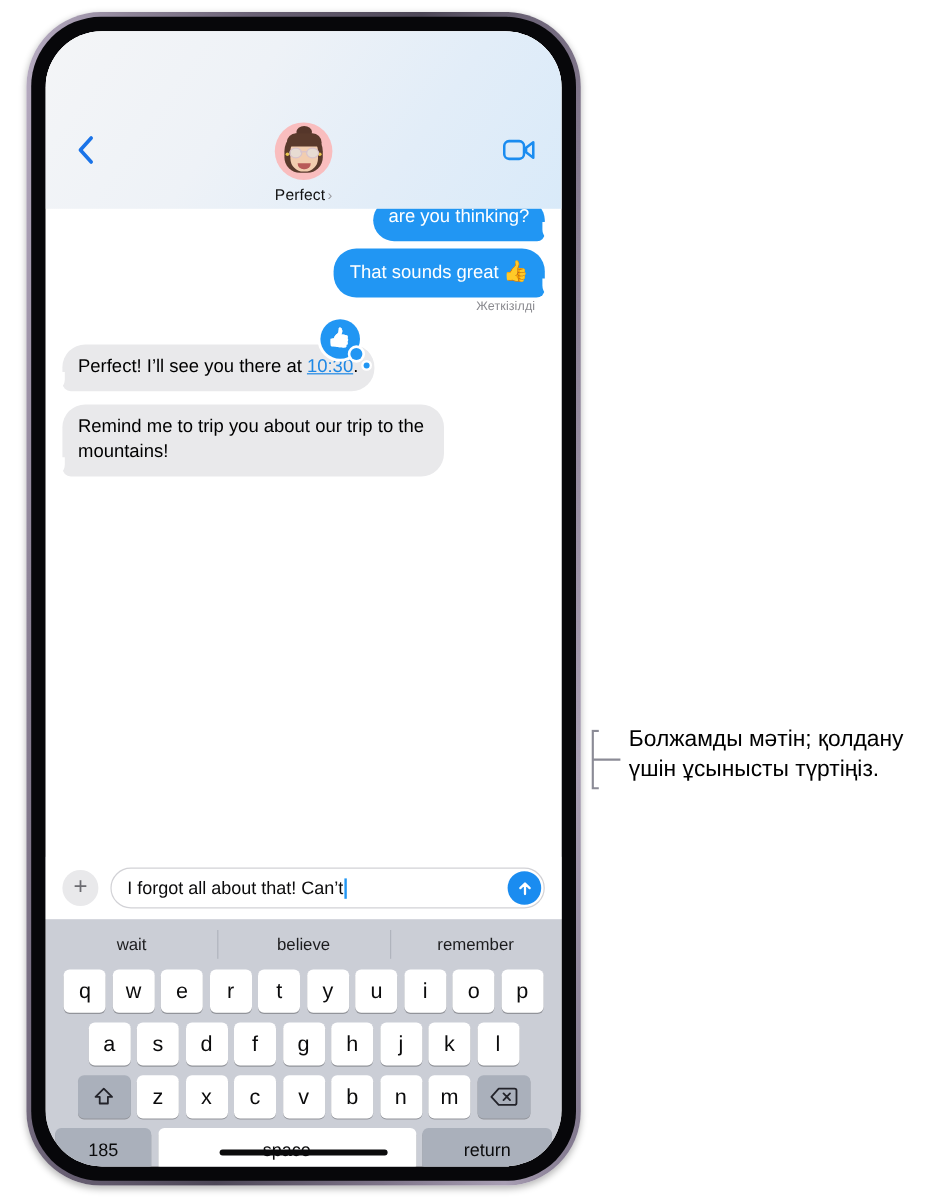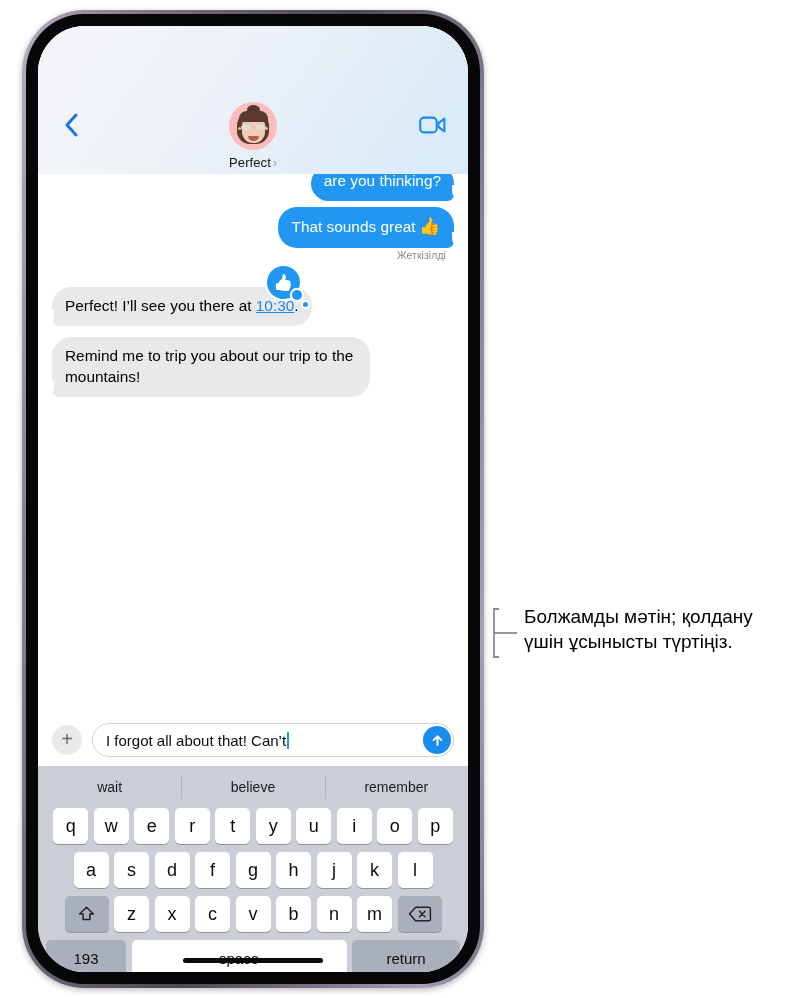--- a/index.html
+++ b/index.html
@@ -386,21 +386,21 @@
           <div class="key letter">m</div>
           <div class="key mod" id="key-backspace">
             <svg width="24" height="18" viewBox="0 0 24 18">
               <path d="M7.6 2.2h13.2a1.6 1.6 0 0 1 1.6 1.6v10.4a1.6 1.6 0 0 1-1.6 1.6H7.6L1.5 9l6.1-6.8Z" stroke="#23232a" stroke-width="1.5" fill="none" stroke-linejoin="round"></path>
               <path d="M11.6 6.2 17 11.8M17 6.2l-5.4 5.6" stroke="#23232a" stroke-width="1.5" stroke-linecap="round"></path>
             </svg>
           </div>
         </div>
 
         <div class="kb-row" id="kb-row4">
-          <div class="key mod" id="key-123">193</div>
+          <div class="key mod" id="key-123">185</div>
           <div class="key" id="key-space">space</div>
           <div class="key mod" id="key-return">return</div>
         </div>
 
         <div id="home-indicator"></div>
       </div>
 
     </div>
   </div>
 </div>

